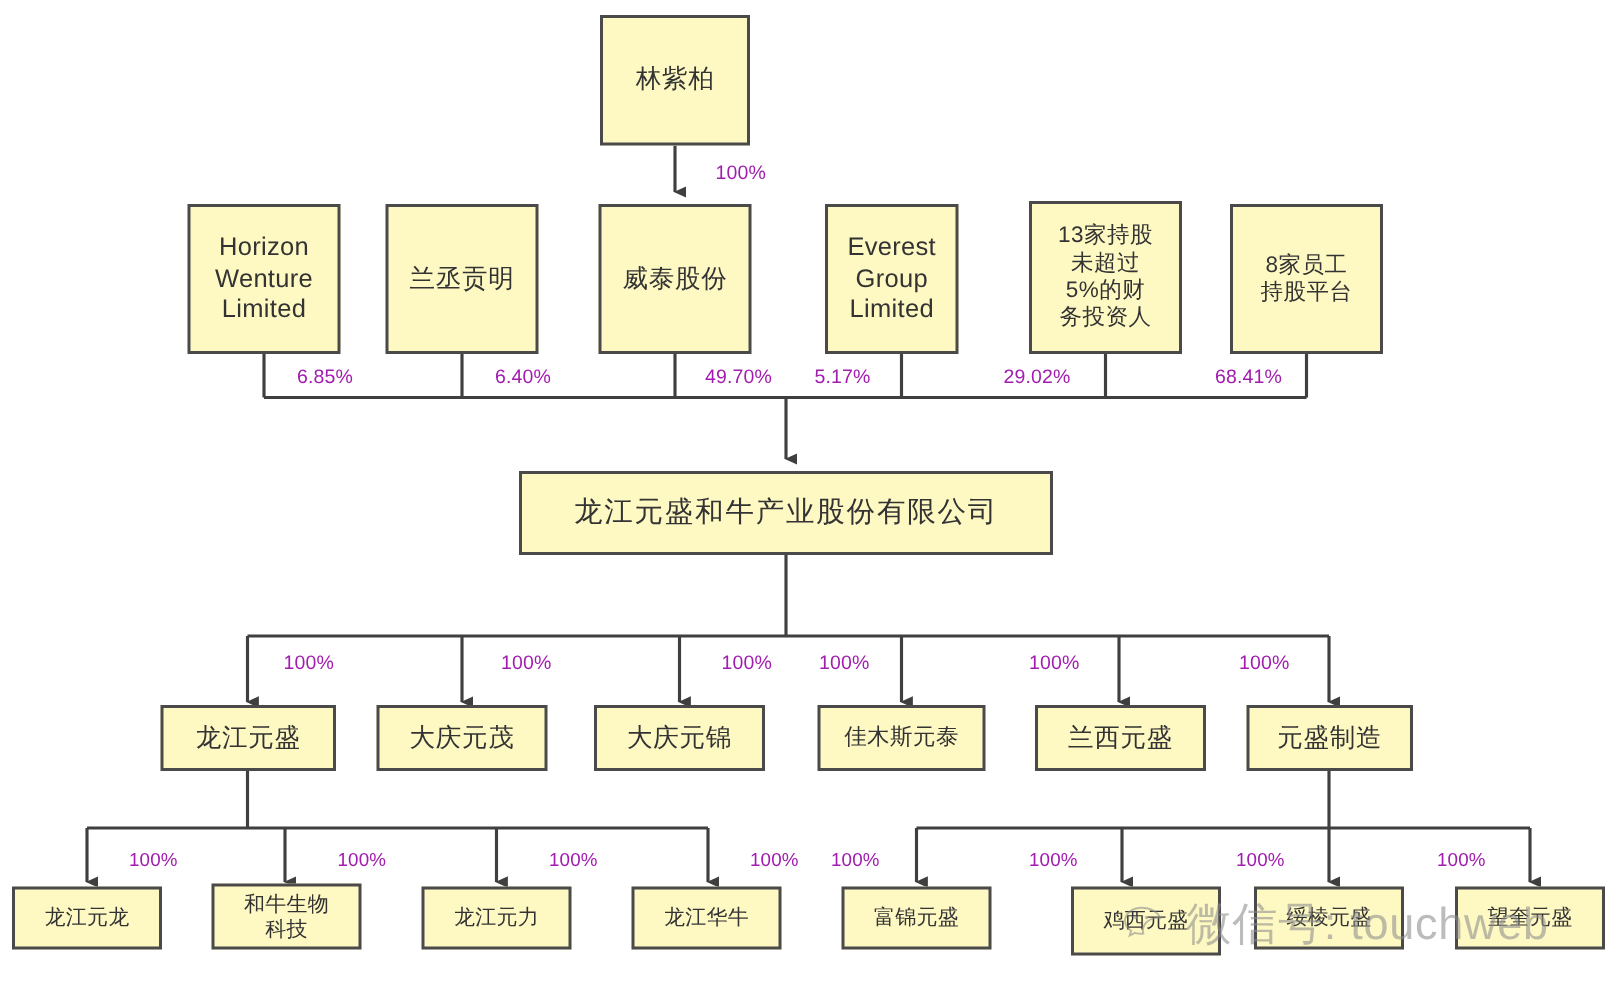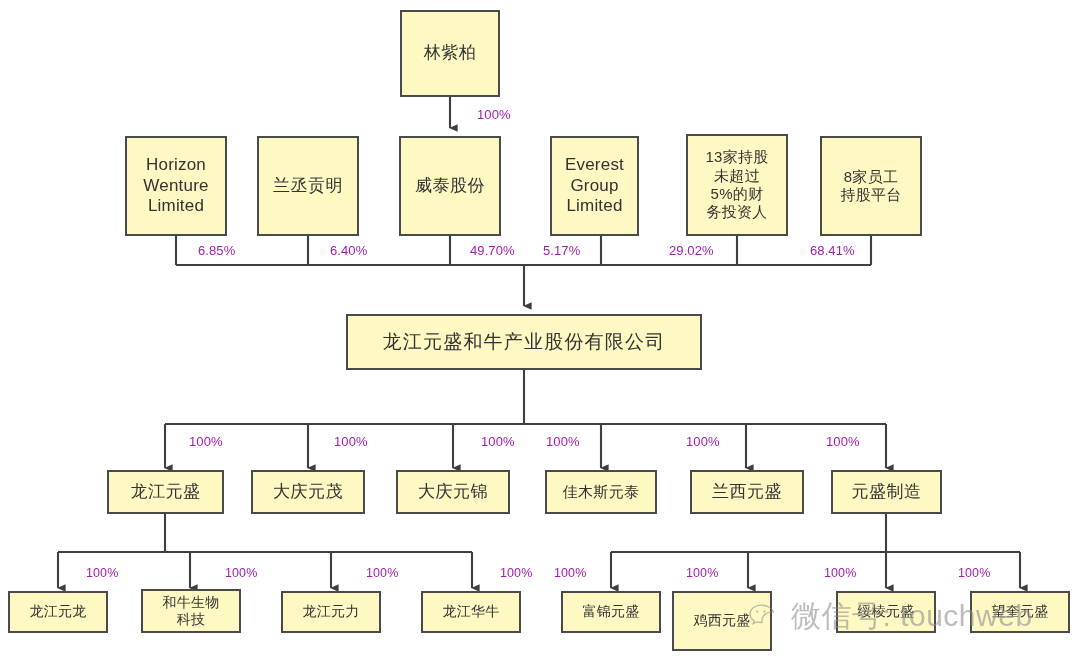--- a/index.html
+++ b/index.html
@@ -234,21 +234,21 @@
   <div class="node cjk-xs" style="left:421px; top:591px; width:100px; height:42px;">
     <span class="node-label">龙江华牛</span>
   </div>
   <div class="edge-label sm" style="left:500px; top:566px;">100%</div>
 
   <div class="node cjk-xs" style="left:561px; top:591px; width:100px; height:42px;">
     <span class="node-label">富锦元盛</span>
   </div>
   <div class="edge-label sm" style="left:554px; top:566px;">100%</div>
 
-  <div class="node cjk-xs" style="left:672px; top:591px; width:100px; height:60px;">
+  <div class="node cjk-xs" style="left:714px; top:591px; width:100px; height:46px;">
     <span class="node-label">鸡西元盛</span>
   </div>
   <div class="edge-label sm" style="left:686px; top:566px;">100%</div>
 
   <div class="node cjk-xs" style="left:836px; top:591px; width:100px; height:42px;">
     <span class="node-label">绥棱元盛</span>
   </div>
   <div class="edge-label sm" style="left:824px; top:566px;">100%</div>
 
   <div class="node cjk-xs" style="left:970px; top:591px; width:100px; height:42px;">

